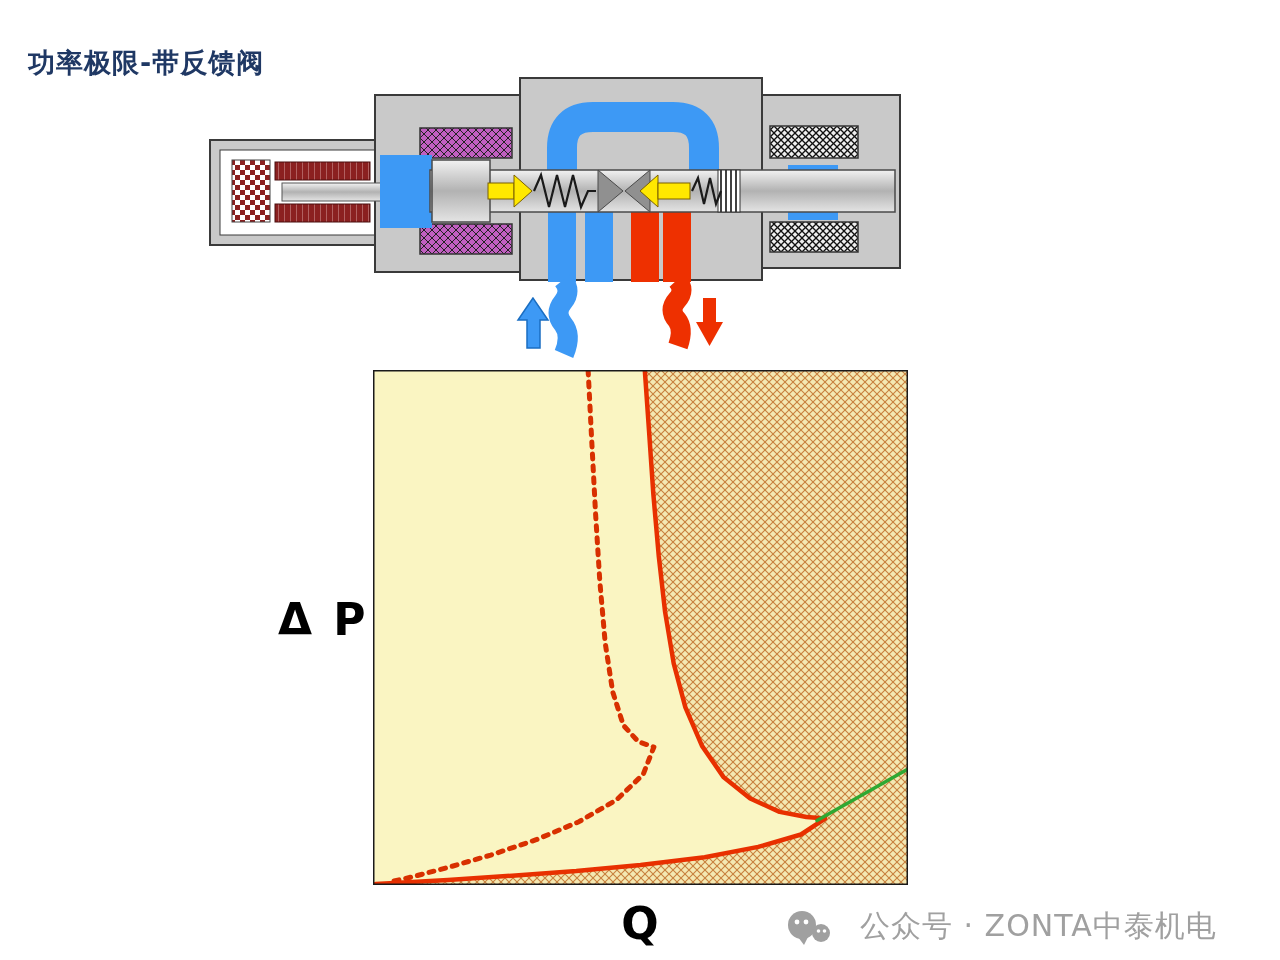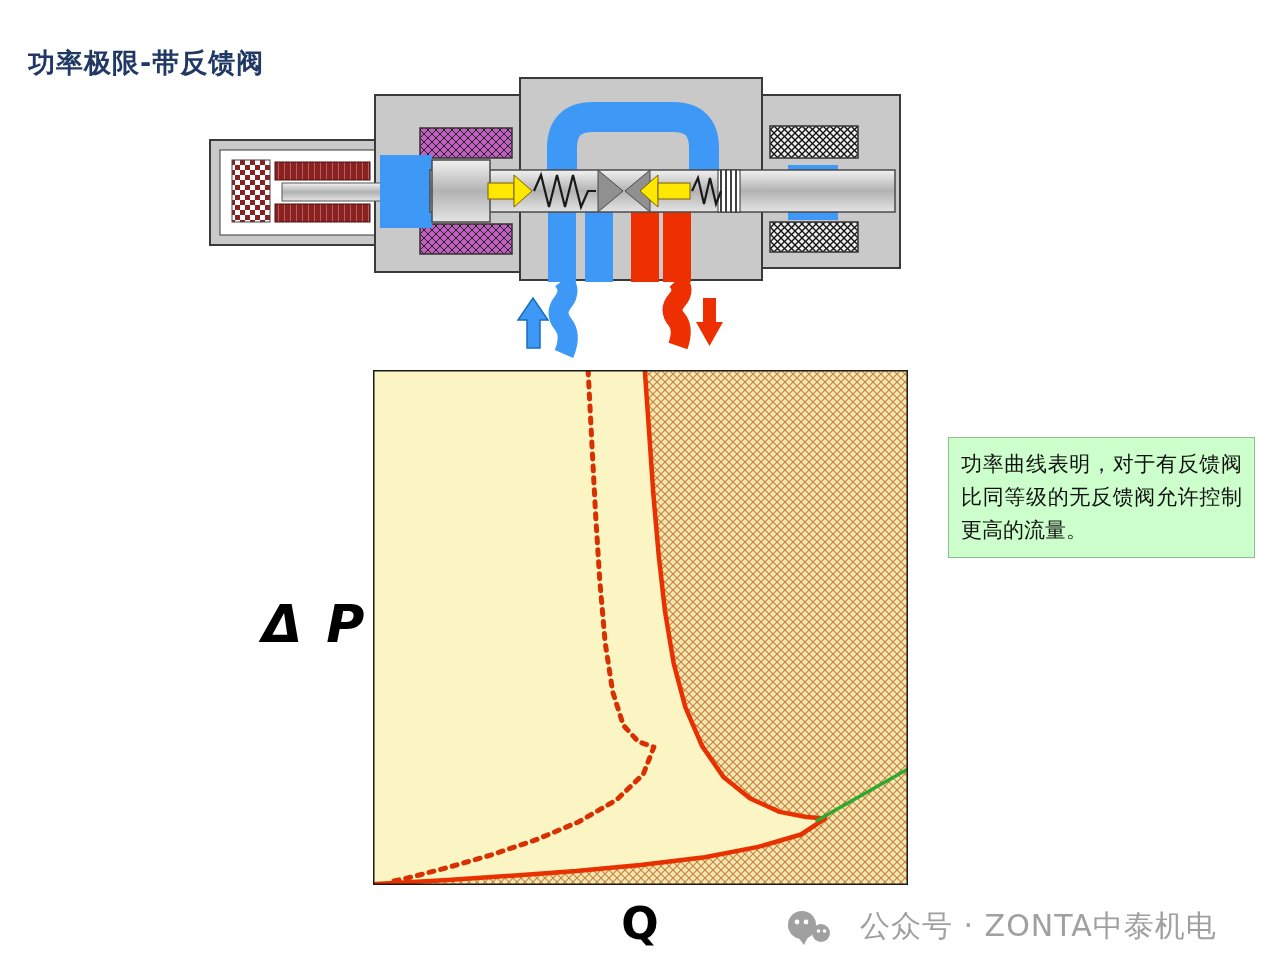--- a/index.html
+++ b/index.html
@@ -6,21 +6,21 @@
     --blue:#3D99F5; --red:#EE3000; --yellow:#FFE800;
     --purple:#C05FC0; --maroon:#8B2020;
   }
   html,body{margin:0;padding:0;background:#fff;}
   #page{position:relative;width:1280px;height:960px;background:#ffffff;overflow:hidden;
         font-family:"DejaVu Sans","Liberation Sans",sans-serif;}
   #slide-title{position:absolute;left:28px;top:18px;font-size:27px;font-weight:bold;
         color:#1F3864;letter-spacing:1px;margin-top:27px;}
   #valve-svg{position:absolute;left:200px;top:70px;}
   #chart-svg{position:absolute;left:373px;top:370px;}
-  #ylabel{position:absolute;left:262px;top:594px;font-size:52px;font-weight:bold;color:#000;letter-spacing:3px;font-style:italic;}
+  #ylabel{position:absolute;left:278px;top:594px;font-size:44px;font-weight:bold;color:#000;letter-spacing:3px;}
   #xlabel{position:absolute;left:598px;top:898px;width:84px;text-align:center;font-size:44px;font-weight:bold;color:#000;}
   #note-box{position:absolute;left:948px;top:437px;width:281px;background:#CCFFCC;
         border:1px solid #8fbf8f;padding:10px 12px;font-size:21px;line-height:1.57;color:#111;
         font-family:"DejaVu Serif","Liberation Serif",serif;text-align:justify;}
   #watermark{position:absolute;left:780px;top:901px;display:flex;align-items:center;gap:24px;}
   #watermark-text{font-size:30px;color:#a0a0a0;letter-spacing:1px;}
   .f-blue{fill:var(--blue);} .s-blue{stroke:var(--blue);}
   .f-red{fill:var(--red);}   .s-red{stroke:var(--red);}
   .f-yellow{fill:var(--yellow);stroke:#7a6000;stroke-width:1;}
   .curve{fill:none;stroke-linecap:round;stroke-linejoin:round;}
@@ -146,23 +146,20 @@
     <polygon id="hatch-poly" points="271.8,0.0 276.1,61.8 280.3,123.6 285.7,185.4 292.1,242.0 300.7,293.5 312.4,337.3 329.0,375.9 350.4,406.9 377.2,428.5 406.6,441.9 433.4,447.0 452.1,448.6 428.0,464.5 385.2,476.9 331.7,487.2 267.5,494.9 203.3,501.1 139.1,505.7 74.9,509.9 21.4,512.9 2.7,514.0 535.0,515.0 535.0,0.0" fill="url(#xhatch)"></polygon>
     <polyline id="series-1" class="curve dotted" points="215.1,0.0 218.8,72.1 222.6,144.2 226.8,211.1 232.2,272.9 239.7,321.9 250.4,355.3 265.4,371.8 280.9,377.0 270.2,404.3 243.4,430.0 206.0,451.7 163.2,469.7 117.7,485.1 74.9,497.5 37.5,507.3 17.1,511.9" stroke="#D83000"></polyline>
     <polyline id="series-0" class="curve solid" points="271.8,0.0 276.1,61.8 280.3,123.6 285.7,185.4 292.1,242.0 300.7,293.5 312.4,337.3 329.0,375.9 350.4,406.9 377.2,428.5 406.6,441.9 433.4,447.0 452.1,448.6 428.0,464.5 385.2,476.9 331.7,487.2 267.5,494.9 203.3,501.1 139.1,505.7 74.9,509.9 21.4,512.9 2.7,514.0" stroke="#E83000"></polyline>
     <polyline id="series-2" class="curve green" points="444.0,450.6 535.0,399.1" stroke="#2FA832"></polyline>
     <rect x="0.75" y="0.75" width="533.5" height="513.5" fill="none" stroke="#1a1a1a" stroke-width="1.5"></rect>
   </svg>
 
   <div id="ylabel">Δ P</div>
   <div id="xlabel">Q</div>
 
-  <div id="note-box" style="background: rgb(204, 255, 204);">
-    <span>功率曲线表明，对于有反馈阀比同等级的无反馈阀允许控制更高的流量。</span>
-  </div>
 
   <div id="watermark">
     <svg width="56" height="50" viewBox="0 0 56 50">
       <circle cx="22" cy="24" r="14" fill="#a0a0a0"></circle>
       <circle cx="17" cy="21" r="2.4" fill="#ffffff"></circle>
       <circle cx="26" cy="21" r="2.4" fill="#ffffff"></circle>
       <circle cx="41" cy="32" r="9" fill="#a0a0a0"></circle>
       <circle cx="38.5" cy="30" r="1.8" fill="#ffffff"></circle>
       <circle cx="44.5" cy="30" r="1.8" fill="#ffffff"></circle>
       <polygon points="18,36 24,44 28,36" fill="#a0a0a0"></polygon>

